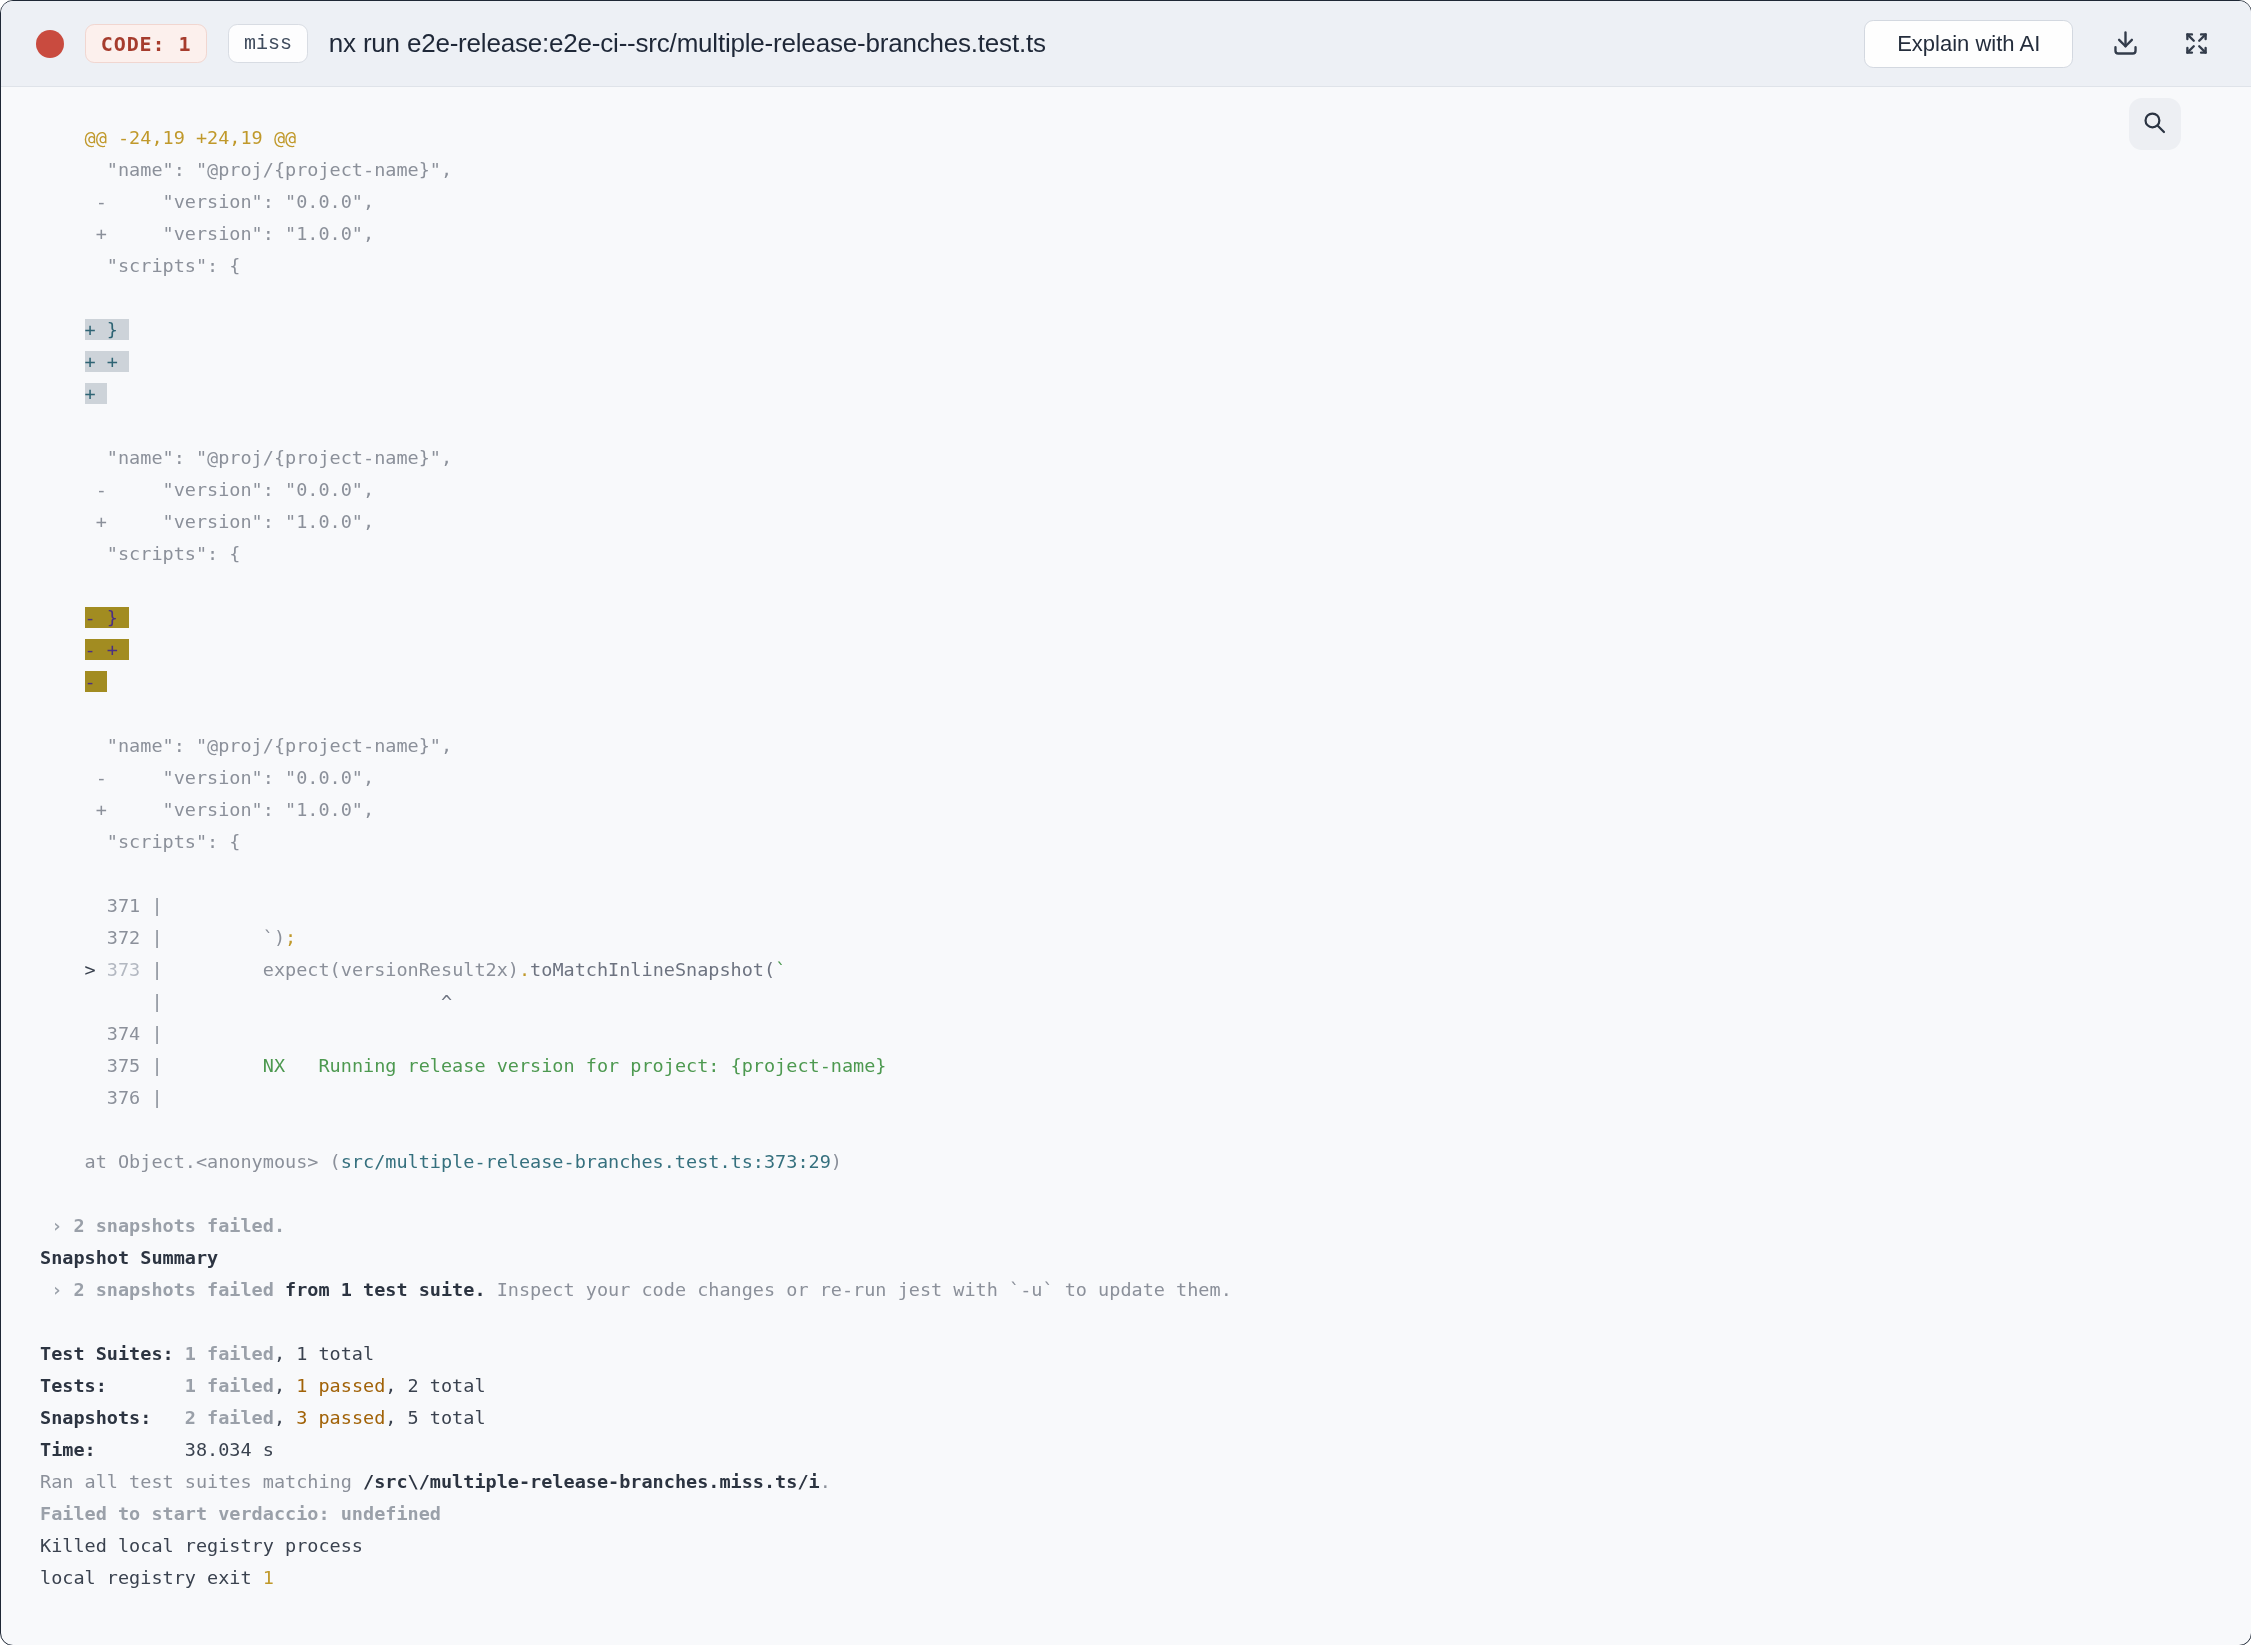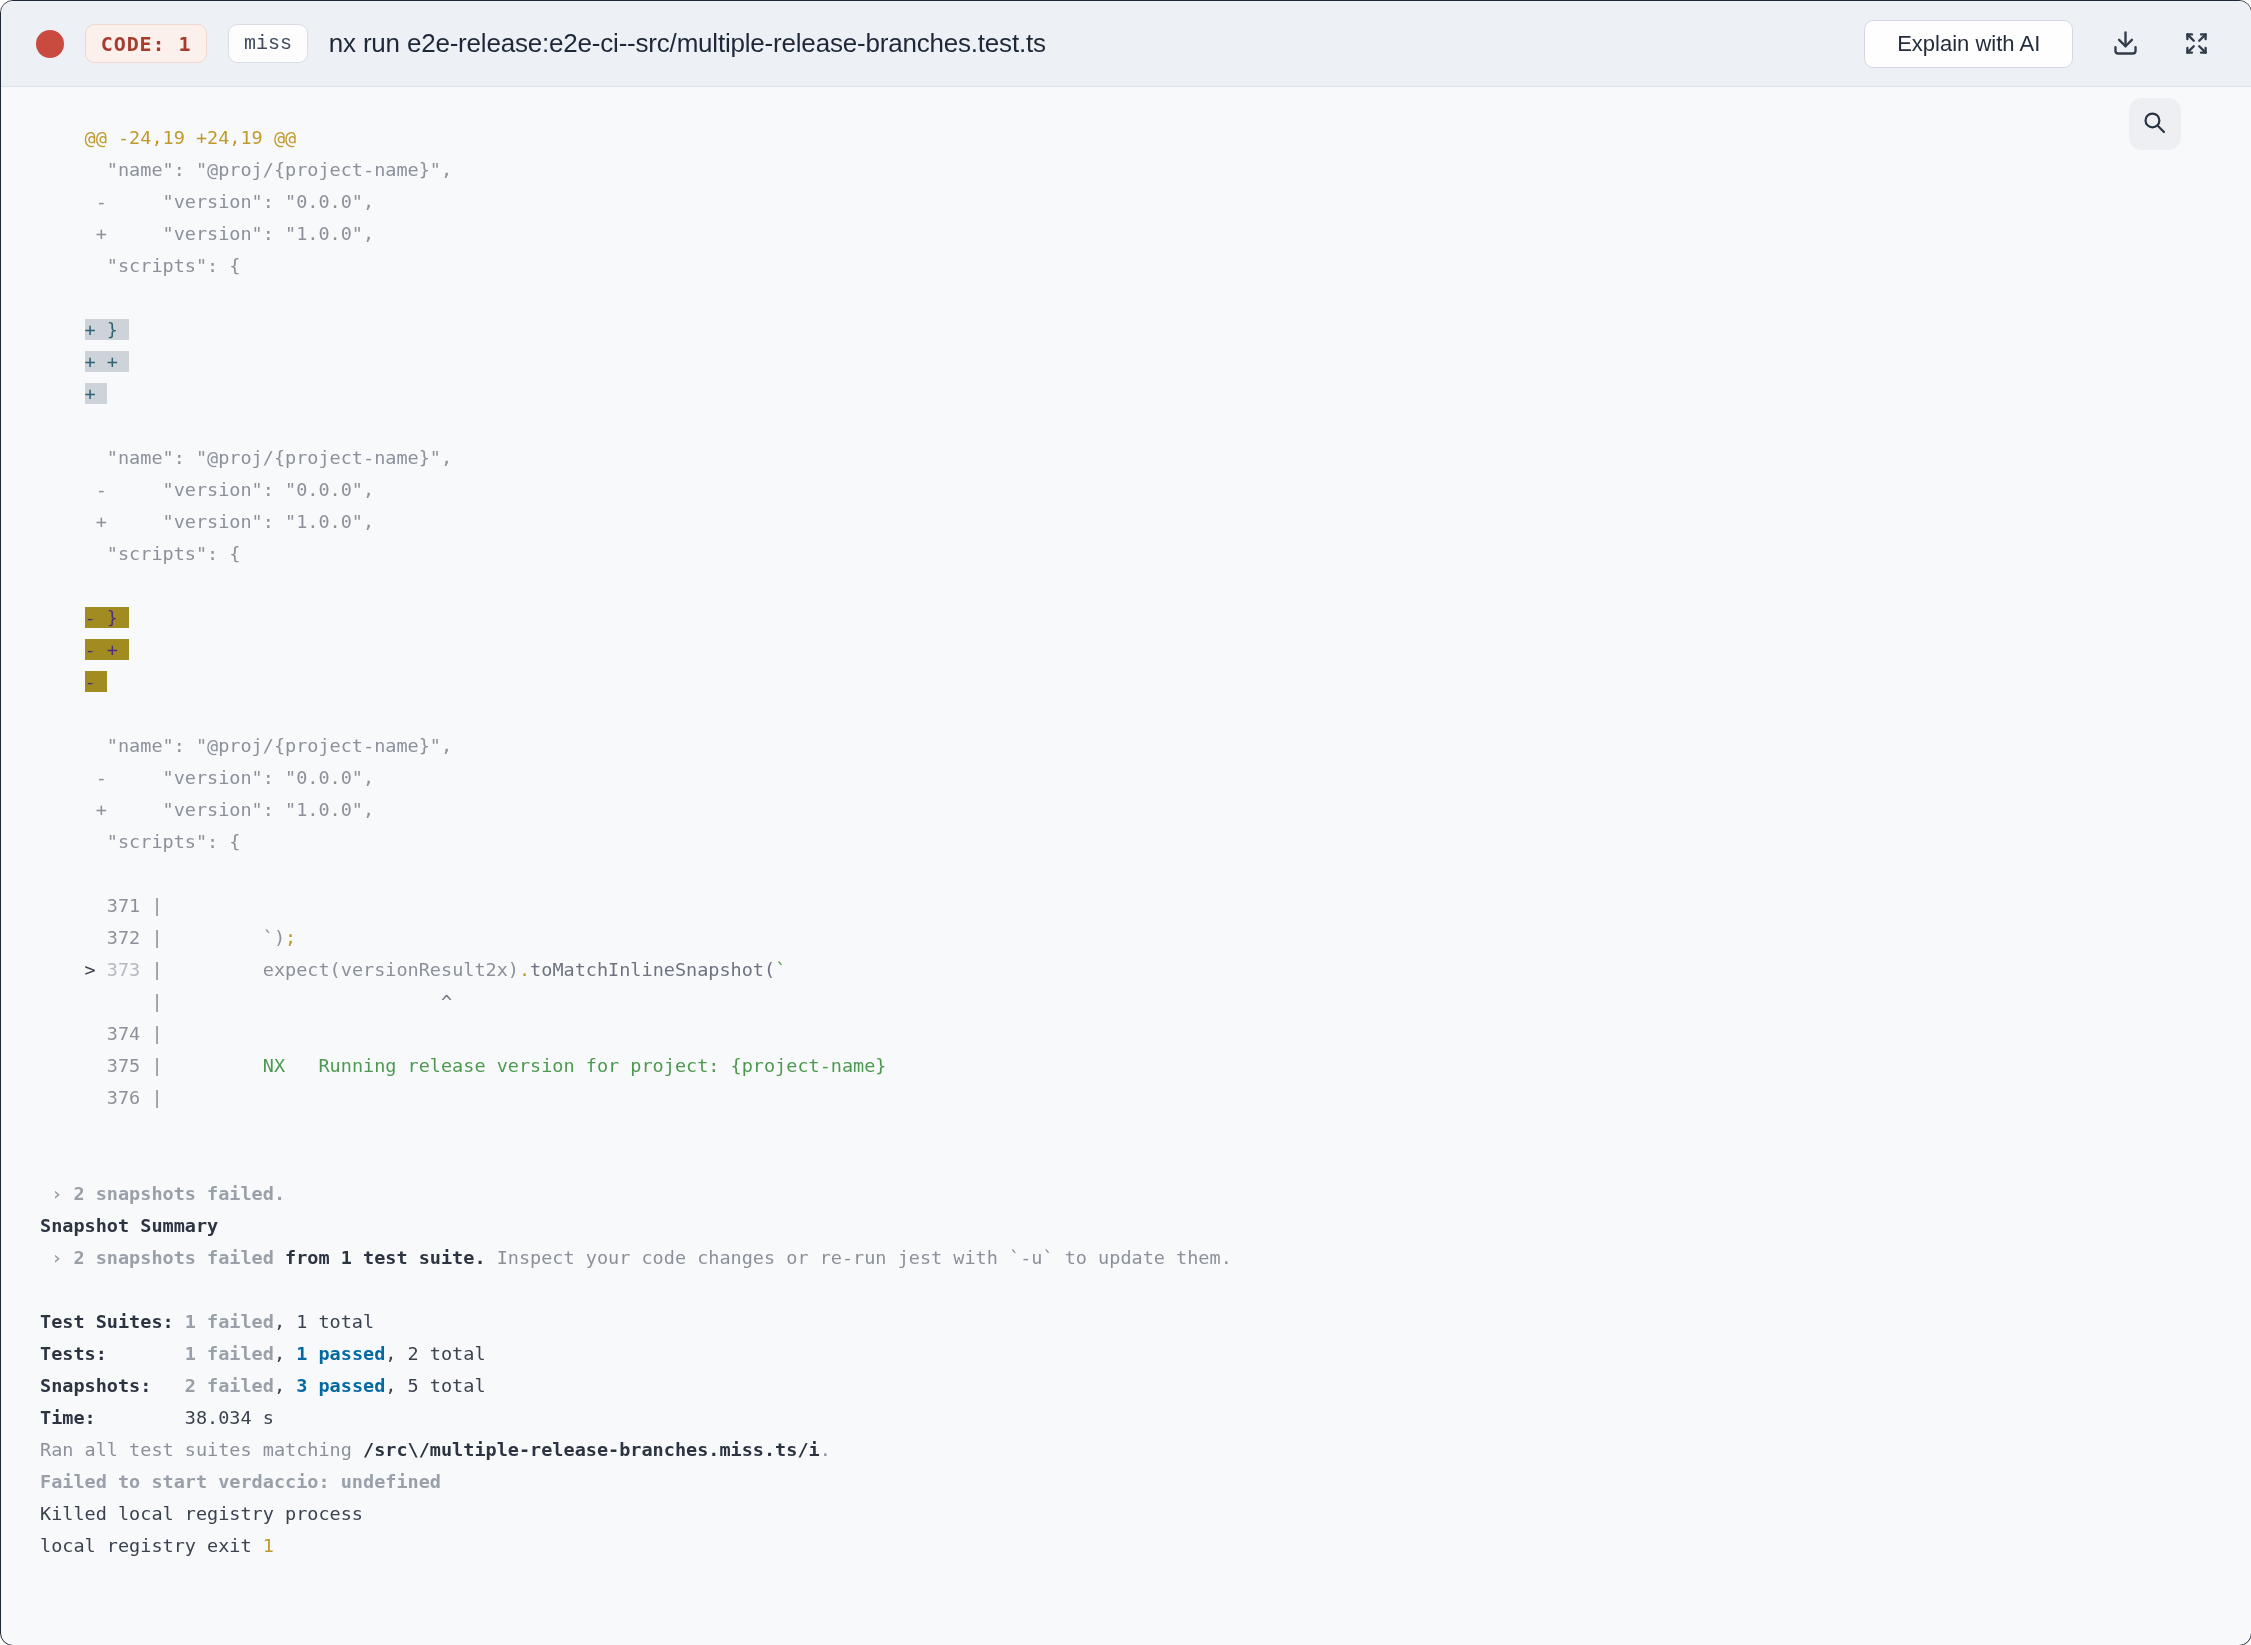--- a/index.html
+++ b/index.html
@@ -29,21 +29,21 @@
   .term{position:relative;padding:35px 37px 37px 39px;}
   .term-out{font-family:"DejaVu Sans Mono",monospace;font-size:18.5px;line-height:32px;}
   .line{white-space:pre;min-height:32px;}
   .sg{color:#8b909a}
   .sgb{color:#9aa0a9;font-weight:700}
   .sd{color:#3a424f}
   .sdb{color:#2c3441;font-weight:700}
   .sd2{color:#6d7380}
   .sy{color:#c0992b}
   .sgr{color:#4d9950}
-  .sgrb{color:#0369a1;font-weight:700}
+  .sgrb{color:#a16207;font-weight:400}
   .stl{color:#35707e}
   .sln{color:#b3b8c1}
   .hla{background:#cdd3d9;color:#2e6474}
   .hlb{background:#a28c21;color:#4b2f83}
   .search-btn{position:absolute;top:11px;right:70px;width:52px;height:52px;border-radius:13px;
     background:#edeff3;border:none;display:flex;align-items:center;justify-content:center;cursor:pointer;}
 </style>
 </head>
 <body>
 
@@ -120,20 +120,21 @@
         <div class="line"><span class="sg">      "scripts": {</span></div>
         <div class="line">&nbsp;</div>
         <div class="line"><span class="sg">      371 |</span></div>
         <div class="line"><span class="sg">      372 |         `)</span><span class="sy">;</span></div>
         <div class="line"><span class="sd">    &gt; </span><span class="sln">373</span><span class="sg"> |         </span><span class="sg">expect(versionResult2x)</span><span class="sy">.</span><span class="sd2">toMatchInlineSnapshot(</span><span class="sgr">`</span></div>
         <div class="line"><span class="sg">          |                         </span><span class="sd2">^</span></div>
         <div class="line"><span class="sg">      374 |</span></div>
         <div class="line"><span class="sg">      375 |</span><span class="sgr">         NX   Running release version for project: {project-name}</span></div>
         <div class="line"><span class="sg">      376 |</span></div>
         <div class="line">&nbsp;</div>
+        <div class="line"><span class="sg">    at Object.&lt;anonymous&gt; (</span><span class="stl">src/multiple-release-branches.test.ts:373:29</span><span class="sg">)</span></div>
         <div class="line">&nbsp;</div>
         <div class="line"><span class="sgb"> › 2 snapshots failed.</span></div>
         <div class="line"><span class="sdb">Snapshot Summary</span></div>
         <div class="line"><span class="sgb"> › 2 snapshots failed</span><span class="sdb"> from 1 test suite.</span><span class="sg"> Inspect your code changes or re-run jest with `-u` to update them.</span></div>
         <div class="line">&nbsp;</div>
         <div class="line"><span class="sdb">Test Suites: </span><span class="sgb">1 failed</span><span class="sd">, 1 total</span></div>
         <div class="line"><span class="sdb">Tests:       </span><span class="sgb">1 failed</span><span class="sd">, </span><span class="sgrb">1 passed</span><span class="sd">, 2 total</span></div>
         <div class="line"><span class="sdb">Snapshots:   </span><span class="sgb">2 failed</span><span class="sd">, </span><span class="sgrb">3 passed</span><span class="sd">, 5 total</span></div>
         <div class="line"><span class="sdb">Time:        </span><span class="sd">38.034 s</span></div>
         <div class="line"><span class="sg">Ran all test suites matching </span><span class="sdb">/src\/multiple-release-branches.miss.ts/i</span><span class="sg">.</span></div>

